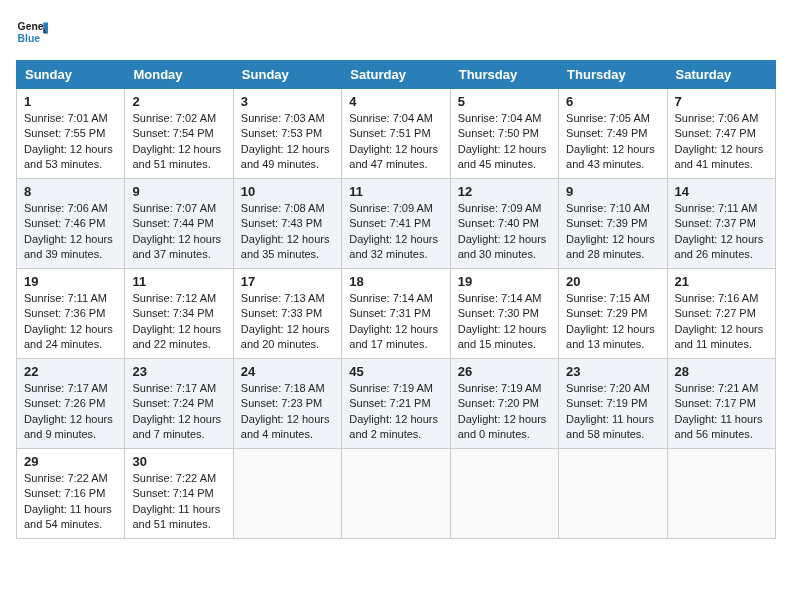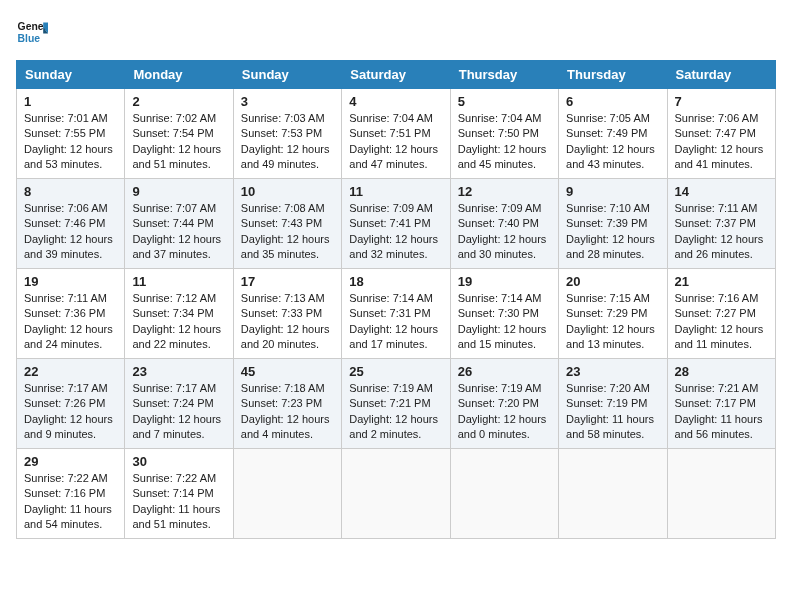--- a/index.html
+++ b/index.html
@@ -132,22 +132,22 @@
         <td><span class="day-num">11</span><span class="cell-text">Sunrise: 7:12 AM<br>Sunset: 7:34 PM<br>Daylight: 12 hours and 22 minutes.</span></td>
         <td><span class="day-num">17</span><span class="cell-text">Sunrise: 7:13 AM<br>Sunset: 7:33 PM<br>Daylight: 12 hours and 20 minutes.</span></td>
         <td><span class="day-num">18</span><span class="cell-text">Sunrise: 7:14 AM<br>Sunset: 7:31 PM<br>Daylight: 12 hours and 17 minutes.</span></td>
         <td><span class="day-num">19</span><span class="cell-text">Sunrise: 7:14 AM<br>Sunset: 7:30 PM<br>Daylight: 12 hours and 15 minutes.</span></td>
         <td><span class="day-num">20</span><span class="cell-text">Sunrise: 7:15 AM<br>Sunset: 7:29 PM<br>Daylight: 12 hours and 13 minutes.</span></td>
         <td><span class="day-num">21</span><span class="cell-text">Sunrise: 7:16 AM<br>Sunset: 7:27 PM<br>Daylight: 12 hours and 11 minutes.</span></td>
       </tr>
       <tr>
         <td><span class="day-num">22</span><span class="cell-text">Sunrise: 7:17 AM<br>Sunset: 7:26 PM<br>Daylight: 12 hours and 9 minutes.</span></td>
         <td><span class="day-num">23</span><span class="cell-text">Sunrise: 7:17 AM<br>Sunset: 7:24 PM<br>Daylight: 12 hours and 7 minutes.</span></td>
-        <td><span class="day-num">45</span><span class="cell-text">Sunrise: 7:18 AM<br>Sunset: 7:23 PM<br>Daylight: 12 hours and 4 minutes.</span></td>
-        <td><span class="day-num">25</span><span class="cell-text">Sunrise: 7:19 AM<br>Sunset: 7:21 PM<br>Daylight: 12 hours and 2 minutes.</span></td>
+        <td><span class="day-num">24</span><span class="cell-text">Sunrise: 7:18 AM<br>Sunset: 7:23 PM<br>Daylight: 12 hours and 4 minutes.</span></td>
+        <td><span class="day-num">45</span><span class="cell-text">Sunrise: 7:19 AM<br>Sunset: 7:21 PM<br>Daylight: 12 hours and 2 minutes.</span></td>
         <td><span class="day-num">26</span><span class="cell-text">Sunrise: 7:19 AM<br>Sunset: 7:20 PM<br>Daylight: 12 hours and 0 minutes.</span></td>
         <td><span class="day-num">23</span><span class="cell-text">Sunrise: 7:20 AM<br>Sunset: 7:19 PM<br>Daylight: 11 hours and 58 minutes.</span></td>
         <td><span class="day-num">28</span><span class="cell-text">Sunrise: 7:21 AM<br>Sunset: 7:17 PM<br>Daylight: 11 hours and 56 minutes.</span></td>
       </tr>
       <tr>
         <td><span class="day-num">29</span><span class="cell-text">Sunrise: 7:22 AM<br>Sunset: 7:16 PM<br>Daylight: 11 hours and 54 minutes.</span></td>
         <td><span class="day-num">30</span><span class="cell-text">Sunrise: 7:22 AM<br>Sunset: 7:14 PM<br>Daylight: 11 hours and 51 minutes.</span></td>
         <td class="empty-cell"></td>
         <td class="empty-cell"></td>
         <td class="empty-cell"></td>

